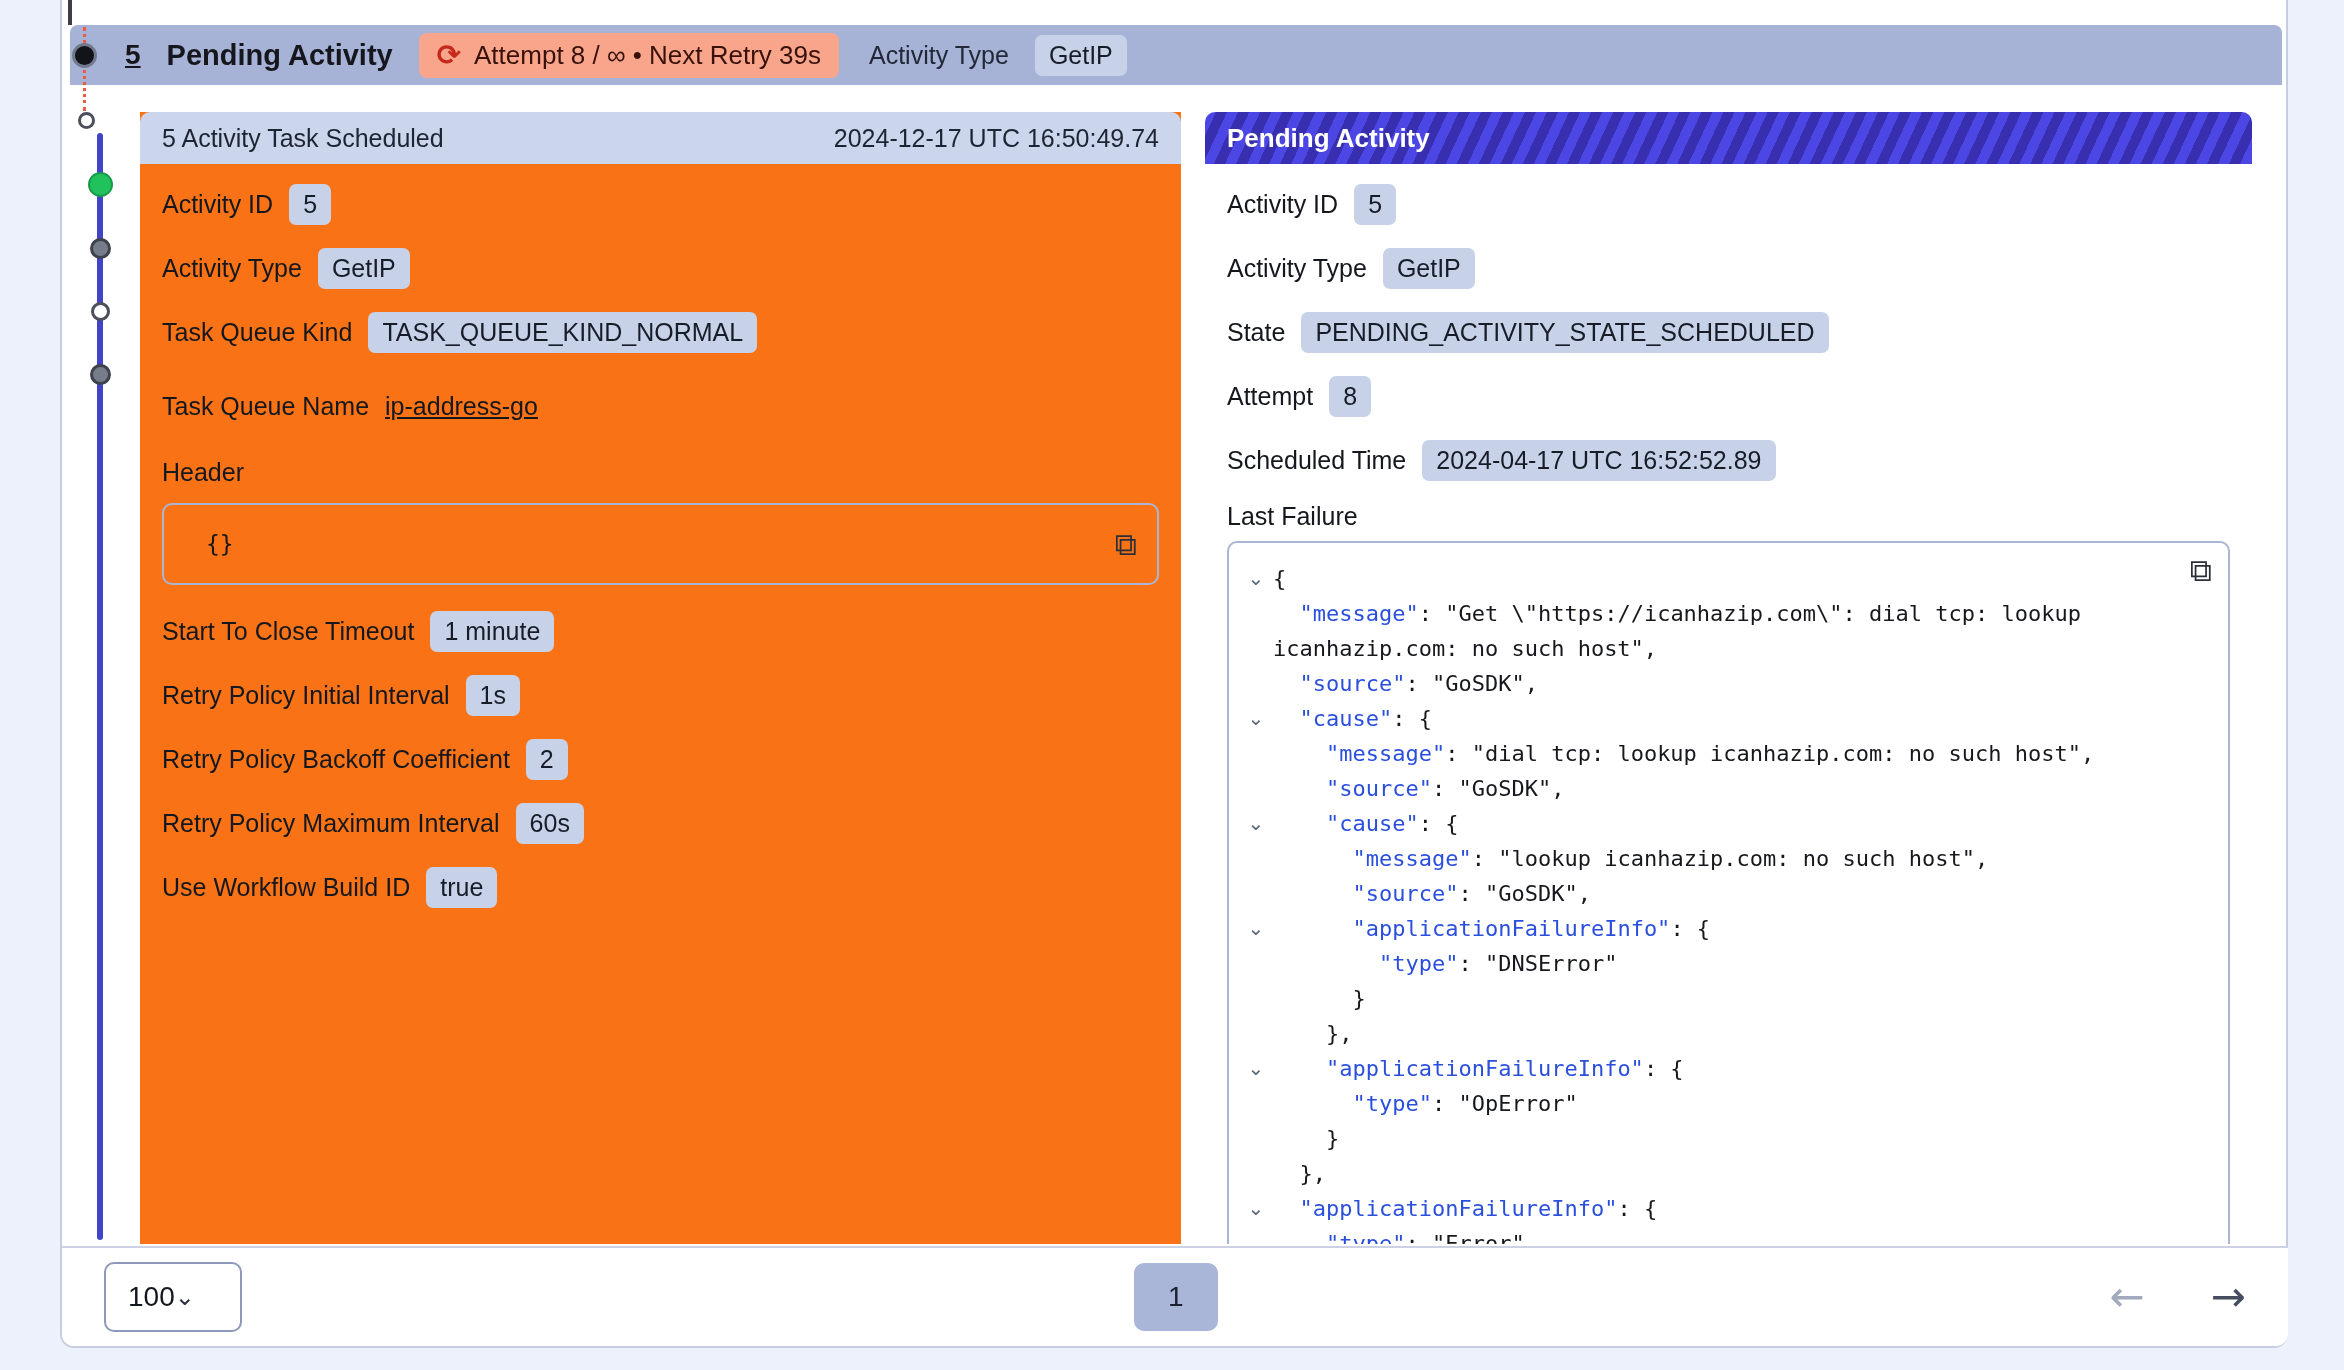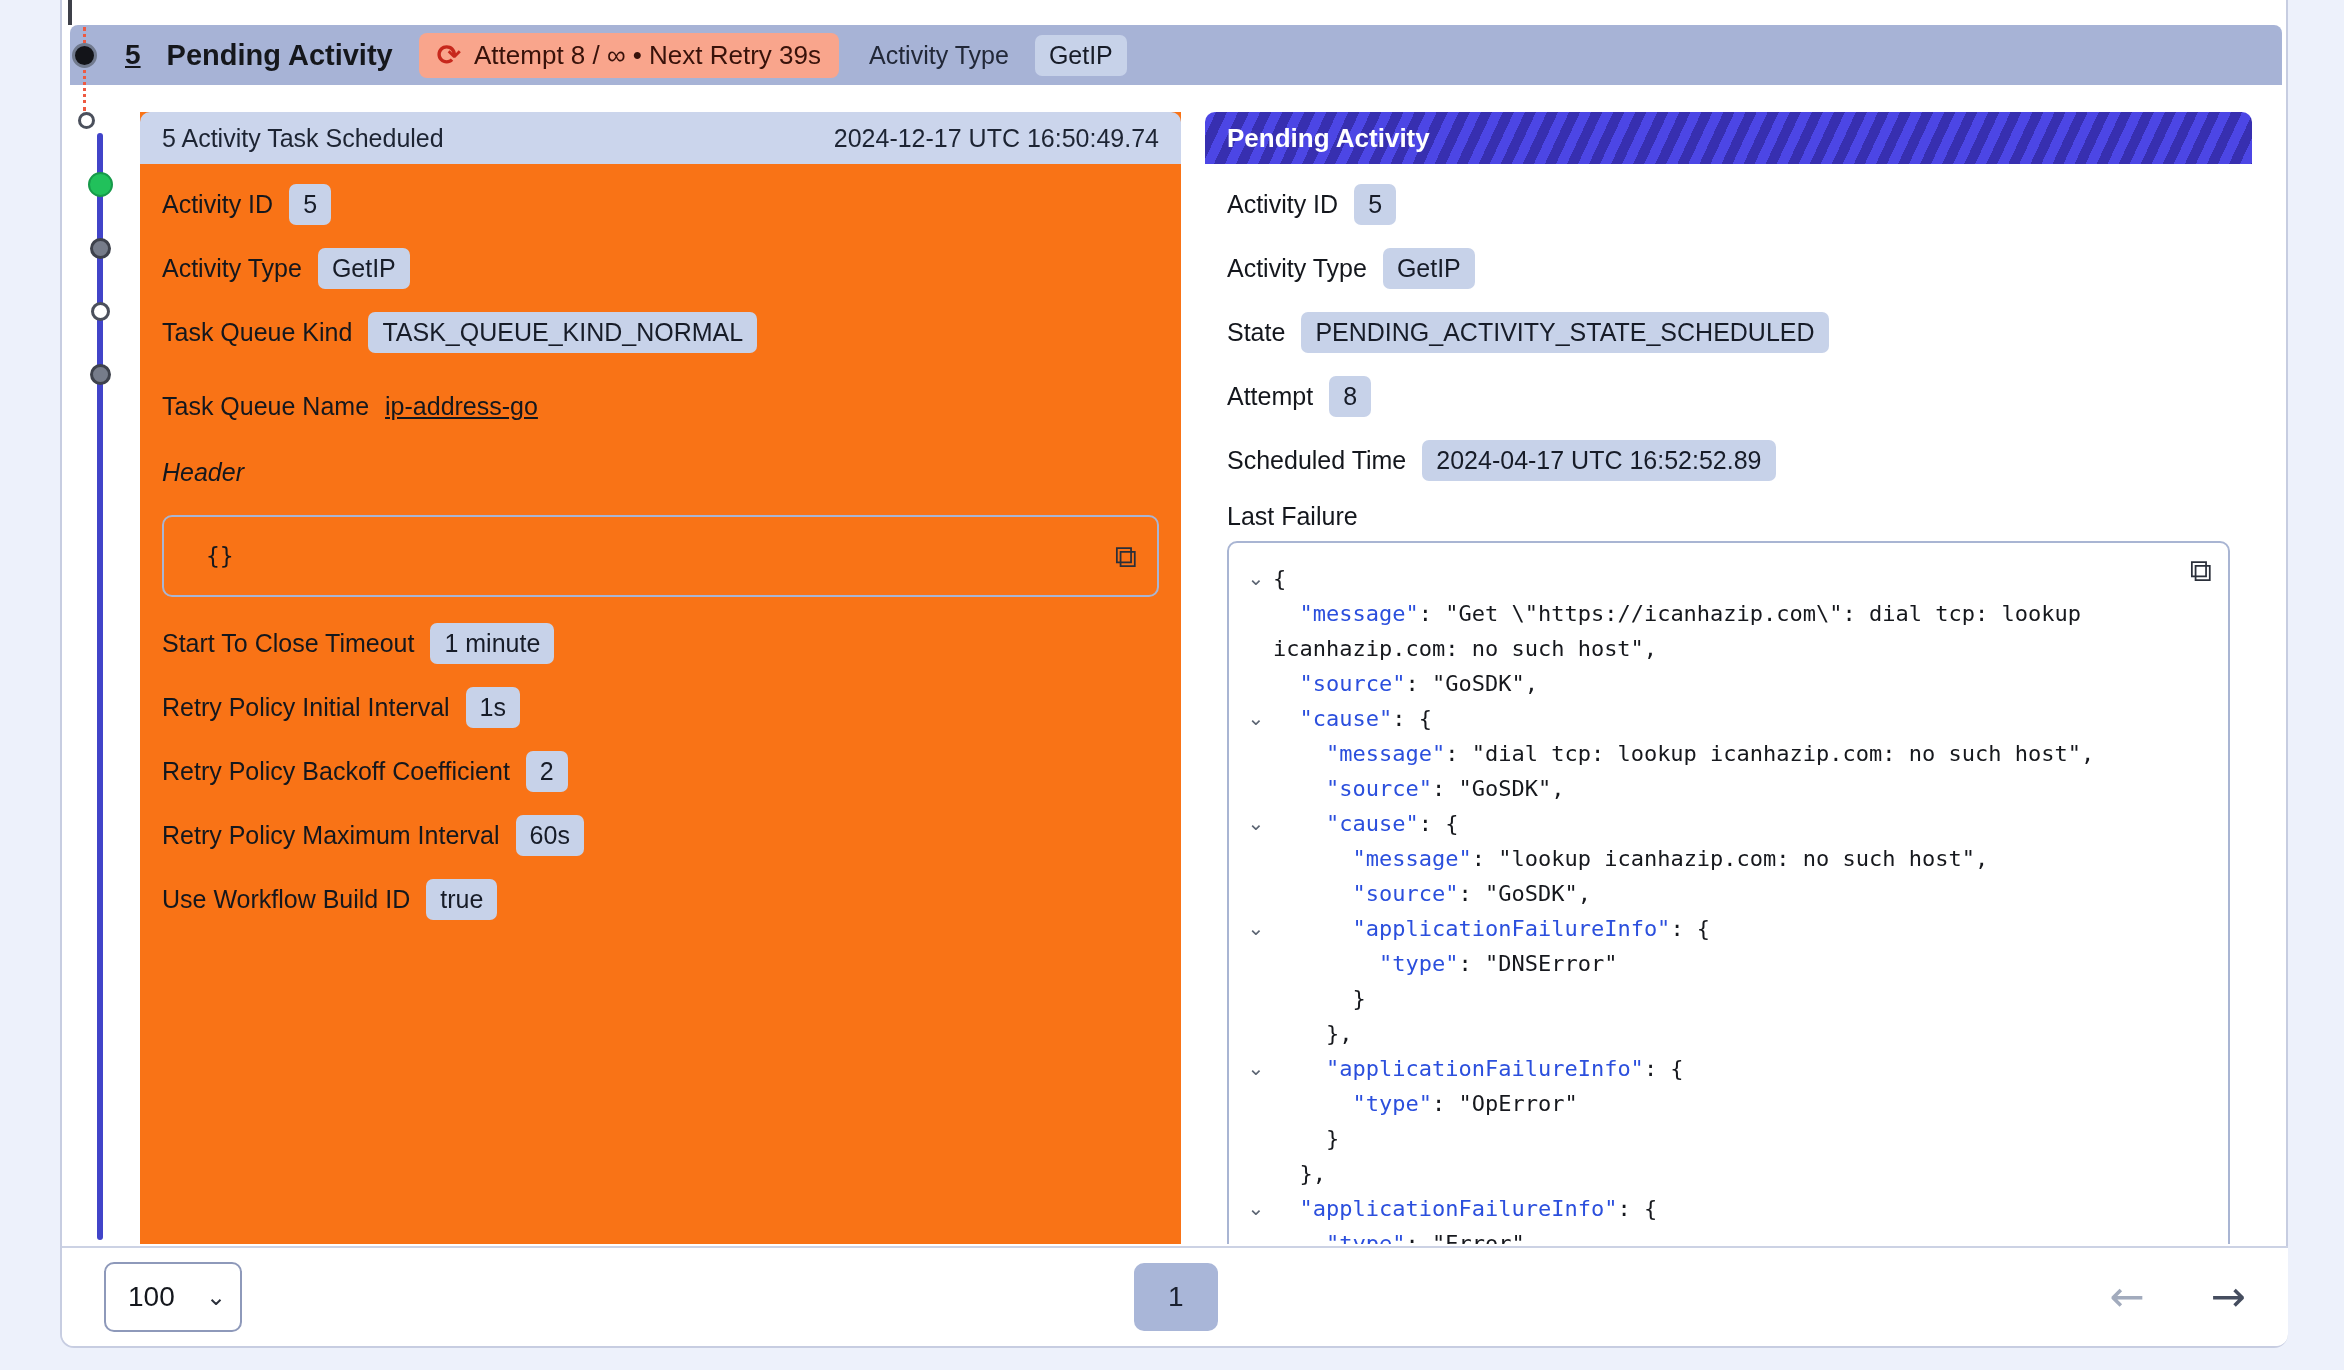--- a/index.html
+++ b/index.html
@@ -63,21 +63,21 @@
     background:repeating-linear-gradient(115deg,var(--panel-header-right,#4c46e5) 0px,var(--panel-header-right,#4c46e5) 10px,#372fb0 10px,#372fb0 20px);
     display:flex;align-items:center;padding:0 22px;box-sizing:border-box;
   }
   .right-title{font-size:26px;font-weight:700;color:#ffffff;}
   .card-body{padding:18px 22px;box-sizing:border-box;}
   .field-row{display:flex;align-items:center;gap:16px;min-height:44px;margin-bottom:20px;}
   #left-fields > :nth-child(3),#left-fields > :nth-child(4){margin-bottom:30px;}
   .field-label{font-size:25px;color:#14171d;}
   .field-link{font-size:25px;color:#14171d;text-decoration:underline;cursor:pointer;}
   .field-col{margin-bottom:6px;}
-  .field-col .field-label{display:block;margin-bottom:28px;font-style:italic;}
+  .field-col .field-label{display:block;margin-bottom:16px;}
   .inline-code-box{
     border:2px solid #a9b5d3;border-radius:10px;height:82px;
     display:flex;align-items:center;justify-content:space-between;
     padding:0 20px 0 42px;margin:0 0 24px;box-sizing:border-box;
   }
   .code-mono{font-family:"DejaVu Sans Mono","Liberation Mono",monospace;font-size:23px;color:#16181d;}
   .copy-btn{background:none;border:none;padding:0;font-size:31px;line-height:1;color:#2a2f3a;cursor:pointer;font-family:"DejaVu Sans",sans-serif;}
   .last-failure-label{font-size:25px;color:#14171d;margin:0 0 10px;}
   .failure-box{
     position:relative;border:2px solid #a9b5d3;border-radius:10px;
@@ -89,21 +89,21 @@
   .jkey{color:var(--json-key,#2b4fdd);}
   
   .pagination{
     position:absolute;left:62px;top:1246px;width:2226px;height:100px;
     background:#fff;border-top:2px solid #ccd2e4;border-radius:0 0 12px 12px;
     display:flex;align-items:center;justify-content:space-between;
     padding:0 42px;box-sizing:border-box;z-index:2;
   }
   .page-size{
     width:138px;height:70px;border:2px solid #8e99ba;border-radius:10px;background:#fff;
-    display:flex;align-items:center;justify-content:space-between;
+    display:flex;align-items:center;
     padding:0 14px 0 22px;box-sizing:border-box;font-size:28px;color:#14171d;cursor:pointer;
   }
   .select-chevron{font-size:24px;color:#2a2f3a;}
   .page-btn{
     width:84px;height:68px;background:#a9b6d8;border:none;border-radius:10px;
     font-size:28px;color:#1b2130;cursor:pointer;font-family:inherit;
   }
   .arrows{display:flex;gap:66px;align-items:center;}
   .arrow{background:none;border:none;font-size:42px;padding:0;line-height:1;cursor:pointer;font-family:"DejaVu Sans",sans-serif;}
   .arrow-left{color:#a2abbd;}

